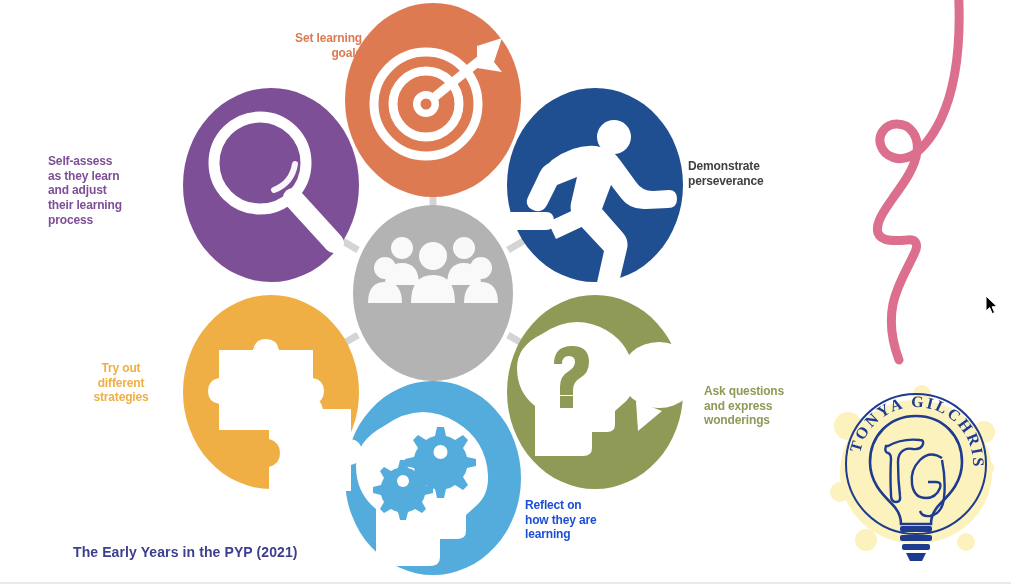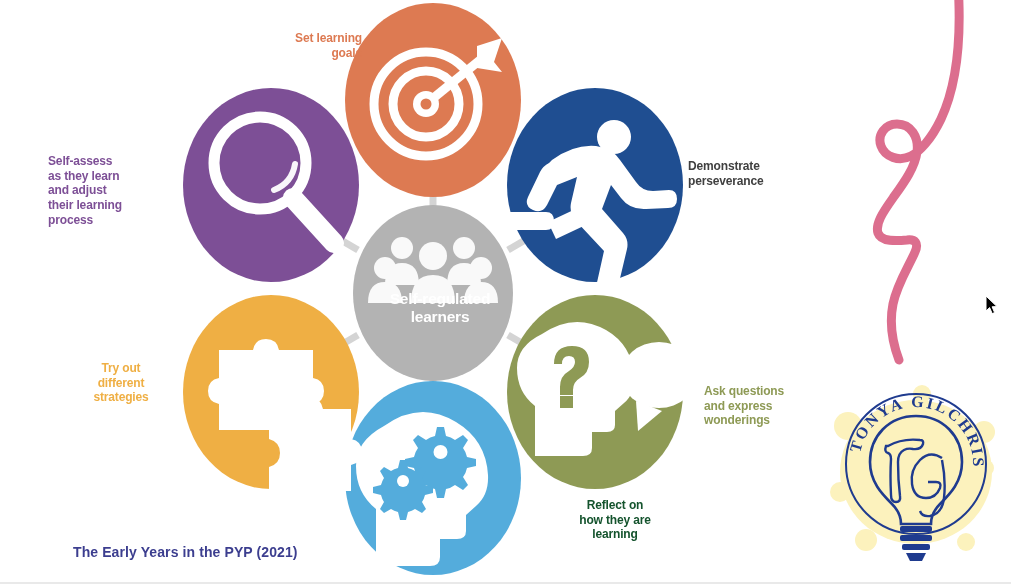--- a/index.html
+++ b/index.html
@@ -52,21 +52,21 @@
     position: absolute;
     white-space: pre-line;
   }
 
   
   #label-goals      { left: 232px; top: 31px;  width: 130px; text-align: right; color: #DD7A52; }
   #label-self       { left: 48px;  top: 154px; width: 140px; color: #7D4F96; }
   #label-strategies { left: 62px;  top: 361px; width: 118px; text-align: center; color: #EFAF44; }
   #label-persev     { left: 688px; top: 159px; width: 180px; text-align: left;  color: #404040; }
   #label-ask        { left: 704px; top: 345px; width: 180px; text-align: left;  color: #8E9A55; margin-top: 39px; }
-  #label-reflect    { left: 525px; top: 498px; width: 180px; text-align: center;  color: #14532d; }
+  #label-reflect    { left: 525px; top: 498px; width: 180px; text-align: left;  color: #1d4ed8; }
 
   #center-label {
     position: absolute;
     left: 355px;
     top: 290px;
     width: 170px;
     text-align: center;
     color: #ffffff;
     font-weight: bold;
     font-size: 15.5px;
@@ -225,22 +225,20 @@
           <path d="M314 303 q0 -21 17 -21 q17 0 17 21 Z"></path>
 
           <circle cx="283" cy="256" r="14"></circle>
           <path d="M261 303 q0 -28 22 -28 q22 0 22 28 Z"></path>
         </g>
       </g>
 
     </svg>
   </div>
 
-  <div id="center-label">Self-regulated
-learners</div>
 
   <div class="node-label" id="label-goals">Set learning
 goals</div>
 
   <div class="node-label" id="label-persev">Demonstrate
 perseverance</div>
 
   <div class="node-label" id="label-ask">Ask questions
 and express
 wonderings</div>

